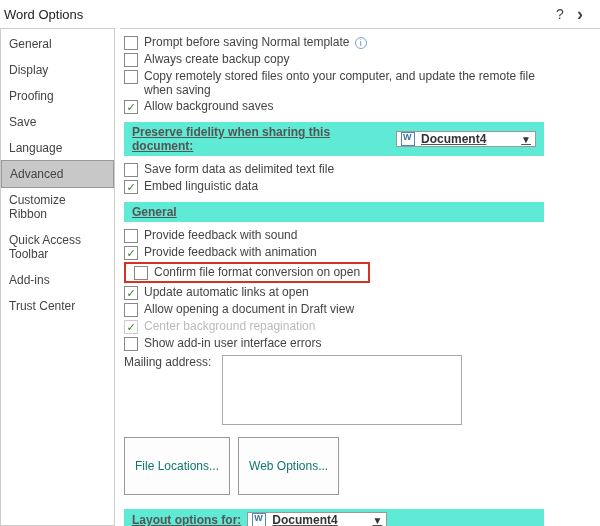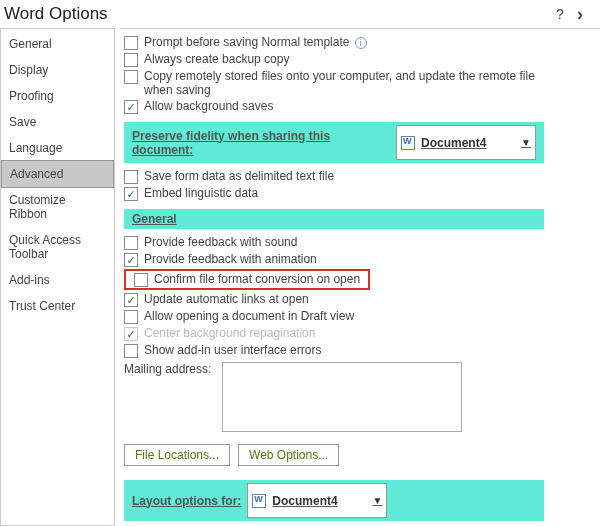--- a/index.html
+++ b/index.html
@@ -12,21 +12,21 @@
     width: 600px;
     height: 526px;
     overflow: hidden;
   }
   .titlebar {
     display: flex;
     align-items: center;
     padding: 4px 10px 4px 4px;
     height: 28px;
   }
-  .titlebar .title { flex: 1; font-size: 17px; color: #222; }
+  .titlebar .title { flex: 1; font-size: 13px; color: #222; }
   .titlebar .btn { width: 20px; text-align: center; font-size: 14px; color: #444; cursor: pointer; }
 
   .body { display: flex; height: calc(526px - 28px); }
   .sidebar {
     width: 115px;
     border: 1px solid #ccc;
     background: #fff;
     display: flex;
     flex-direction: column;
     padding: 2px 0;
@@ -75,21 +75,21 @@
     width: 420px;
     display: flex;
     align-items: center;
     gap: 6px;
     font-size: 12px;
     text-decoration: underline;
   }
   .doc-select {
     display: inline-flex; align-items: center; gap: 6px;
     background: #fff; border: 1px solid #999; padding: 1px 4px;
-    height: 35px; font-size: 12px; color: #333; min-width: 140px;
+    height: 16px; font-size: 12px; color: #333; min-width: 140px;
     justify-content: space-between;
   }
   .doc-select .ico {
     width:14px; height:14px; display:inline-block; position:relative;
   }
   .doc-select .ico::before{
     content:""; position:absolute; inset:0; border:1px solid #5a84b0; background:#fff;
   }
   .doc-select .ico::after{
     content:"W"; position:absolute; left:2px; top:0; font-size:9px; color:#3a6ea5; font-weight:bold;
@@ -102,22 +102,22 @@
     align-items: flex-start;
     gap: 6px;
     text-align: center;
   }
   .mailing-row { display:flex; align-items:flex-start; gap:6px; margin-top:4px; }
   .mailing-box {
     width: 240px; height: 70px; border:1px solid #aaa; background:#fff;
   }
   .btn-row { display:flex; gap:8px; margin-top:12px; }
   .pushbtn {
-    border:1px solid #999; background:#fdfdfd; padding:3px 10px; font-size:12px;
-    color:#4d7c0f; cursor:pointer;
+    border:1px solid #999; background:#fdfdfd; padding:21px 10px; font-size:12px;
+    color:#0f766e; cursor:pointer;
   }
   .spacer-right { flex:1; }
 </style>
 </head>
 <body>
 
 <div class="titlebar">
   <span class="title">Word Options</span>
   <span class="btn">?</span>
   <span class="btn" style="font-size:18px;font-weight:bold">›</span>

